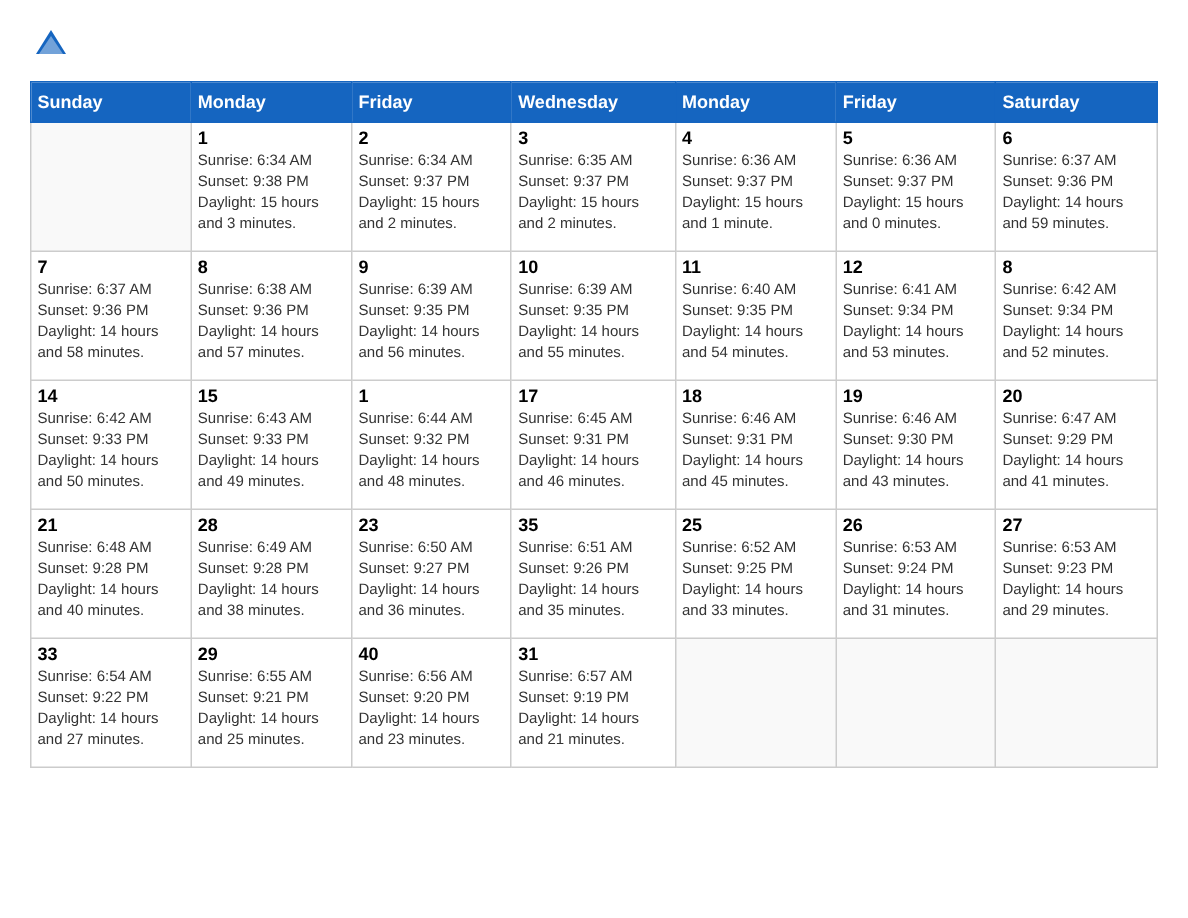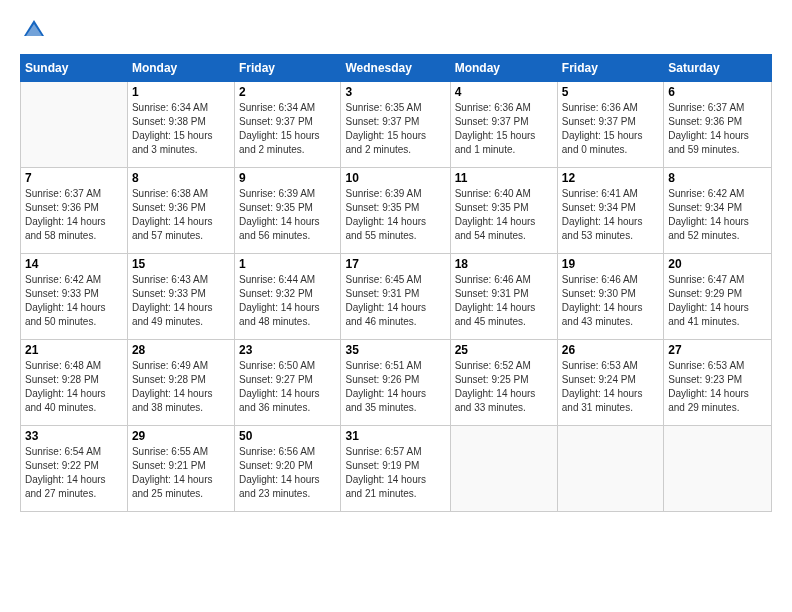--- a/index.html
+++ b/index.html
@@ -239,21 +239,21 @@
         <tr>
           <td>
             <div class="day-num">33</div>
             <div class="day-info">Sunrise: 6:54 AM<br>Sunset: 9:22 PM<br>Daylight: 14 hours<br>and 27 minutes.</div>
           </td>
           <td>
             <div class="day-num">29</div>
             <div class="day-info">Sunrise: 6:55 AM<br>Sunset: 9:21 PM<br>Daylight: 14 hours<br>and 25 minutes.</div>
           </td>
           <td>
-            <div class="day-num">50</div>
+            <div class="day-num">40</div>
             <div class="day-info">Sunrise: 6:56 AM<br>Sunset: 9:20 PM<br>Daylight: 14 hours<br>and 23 minutes.</div>
           </td>
           <td>
             <div class="day-num">31</div>
             <div class="day-info">Sunrise: 6:57 AM<br>Sunset: 9:19 PM<br>Daylight: 14 hours<br>and 21 minutes.</div>
           </td>
           <td class="empty"></td>
           <td class="empty"></td>
           <td class="empty"></td>
         </tr>

